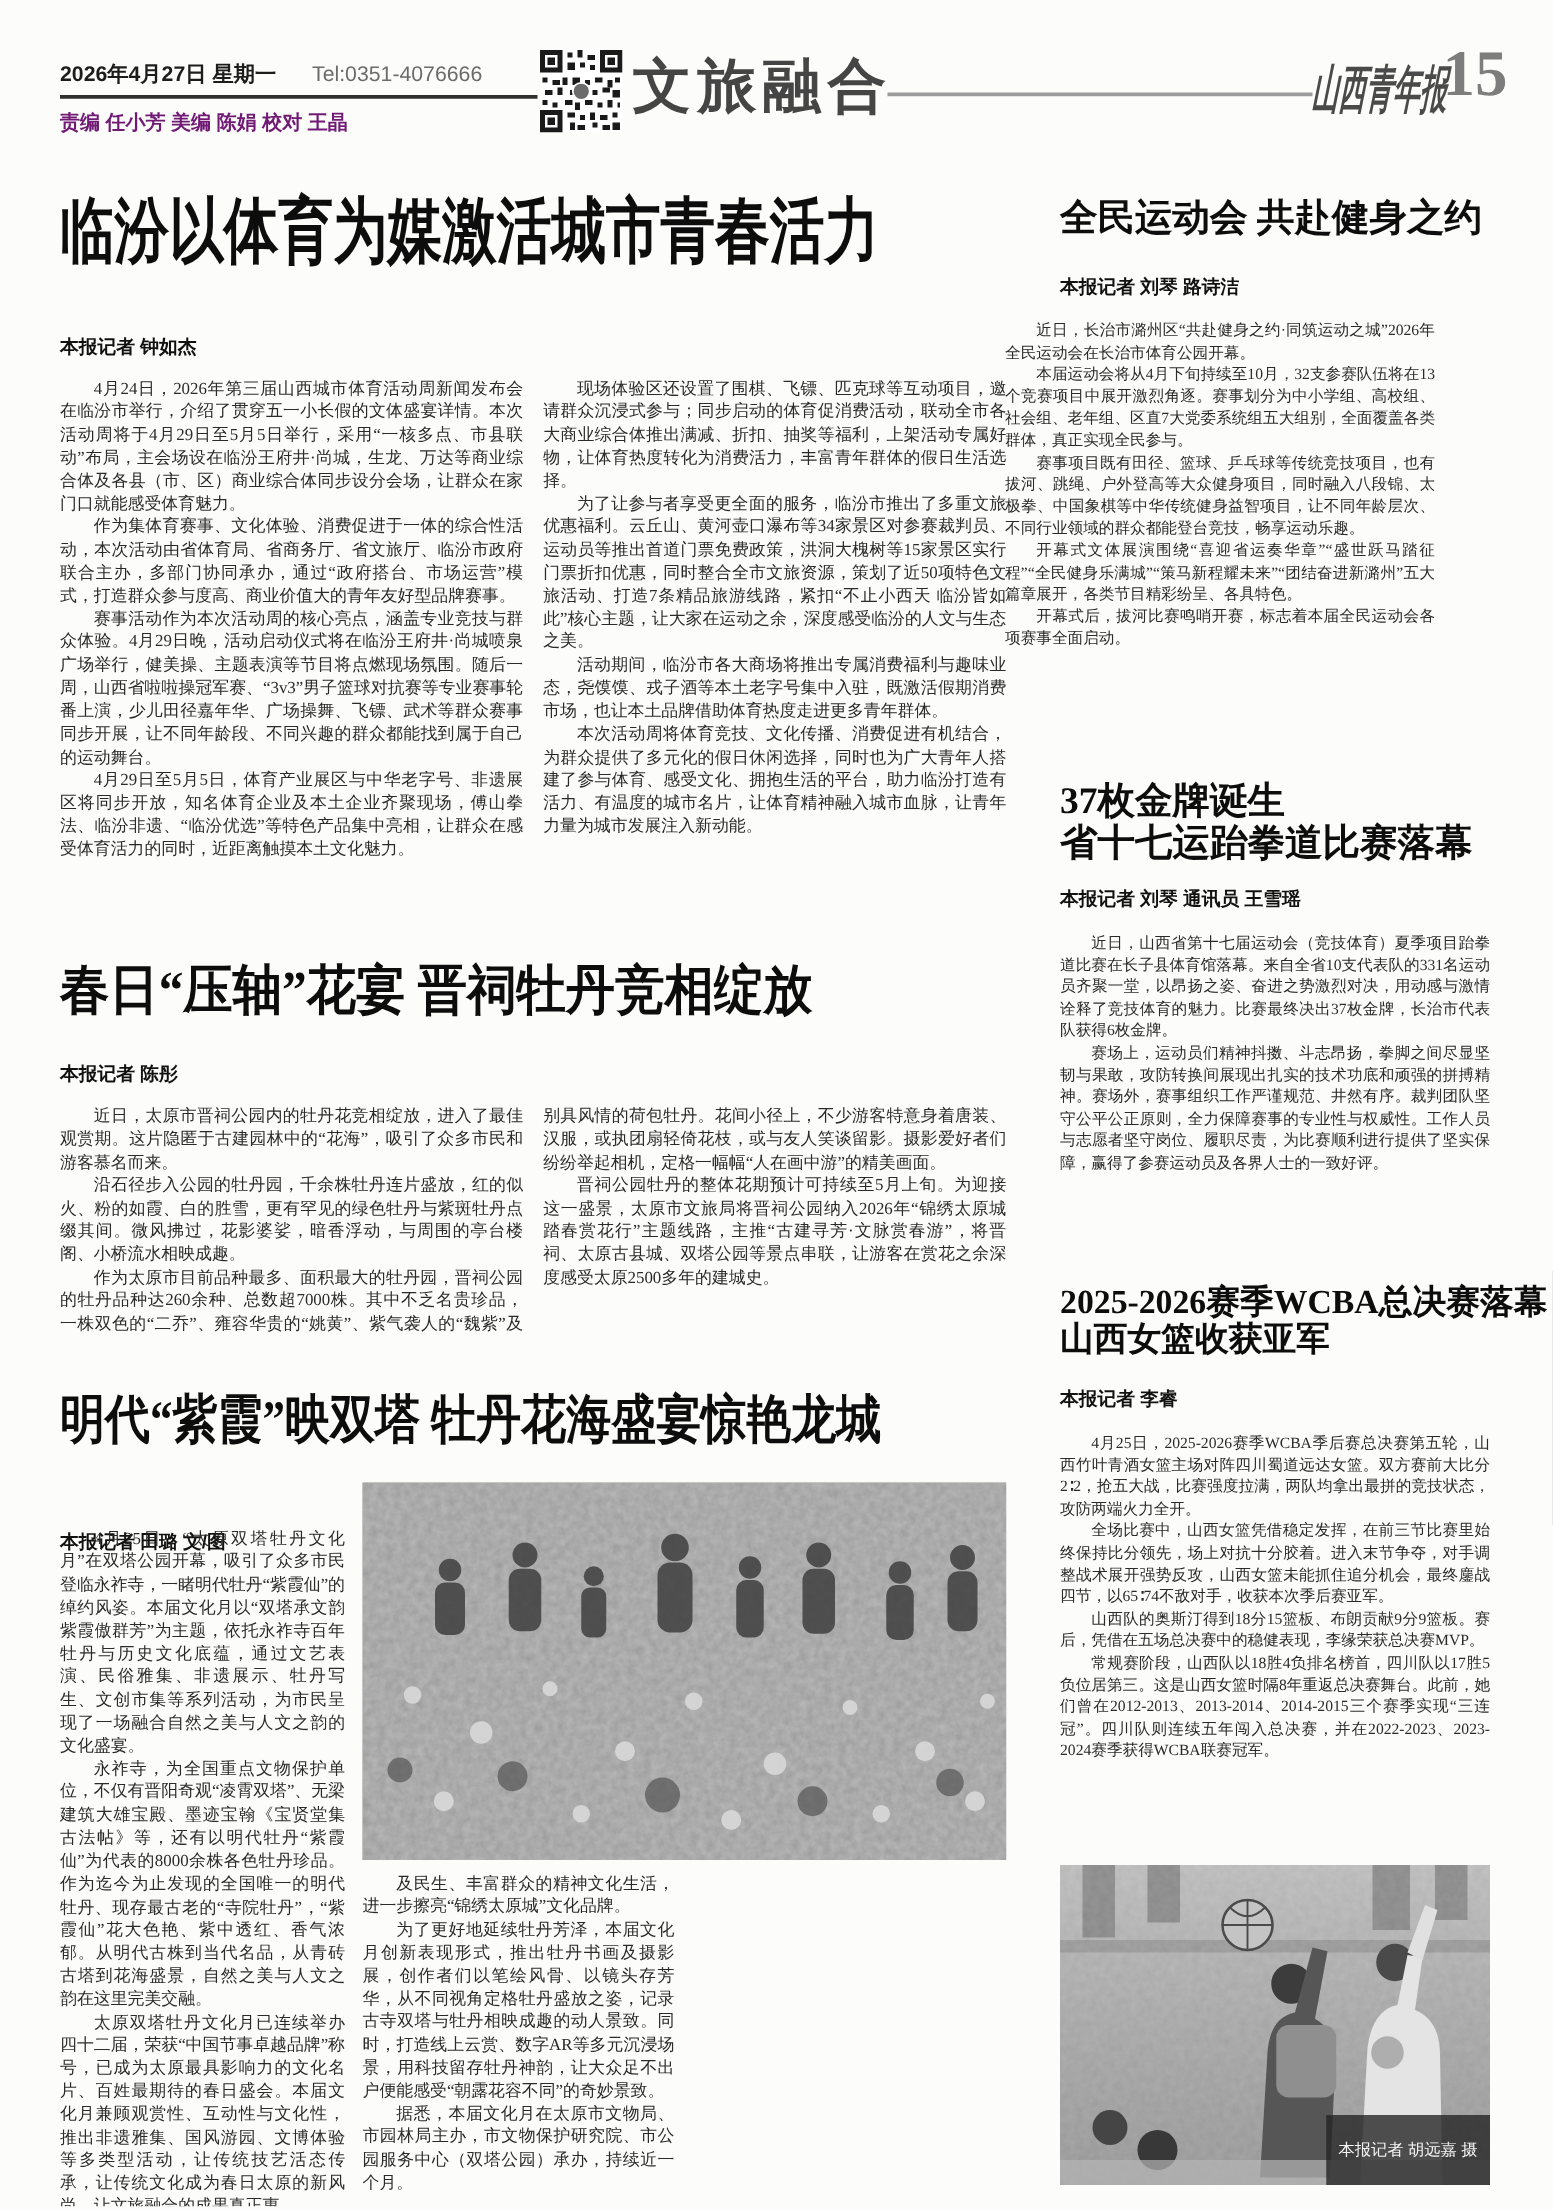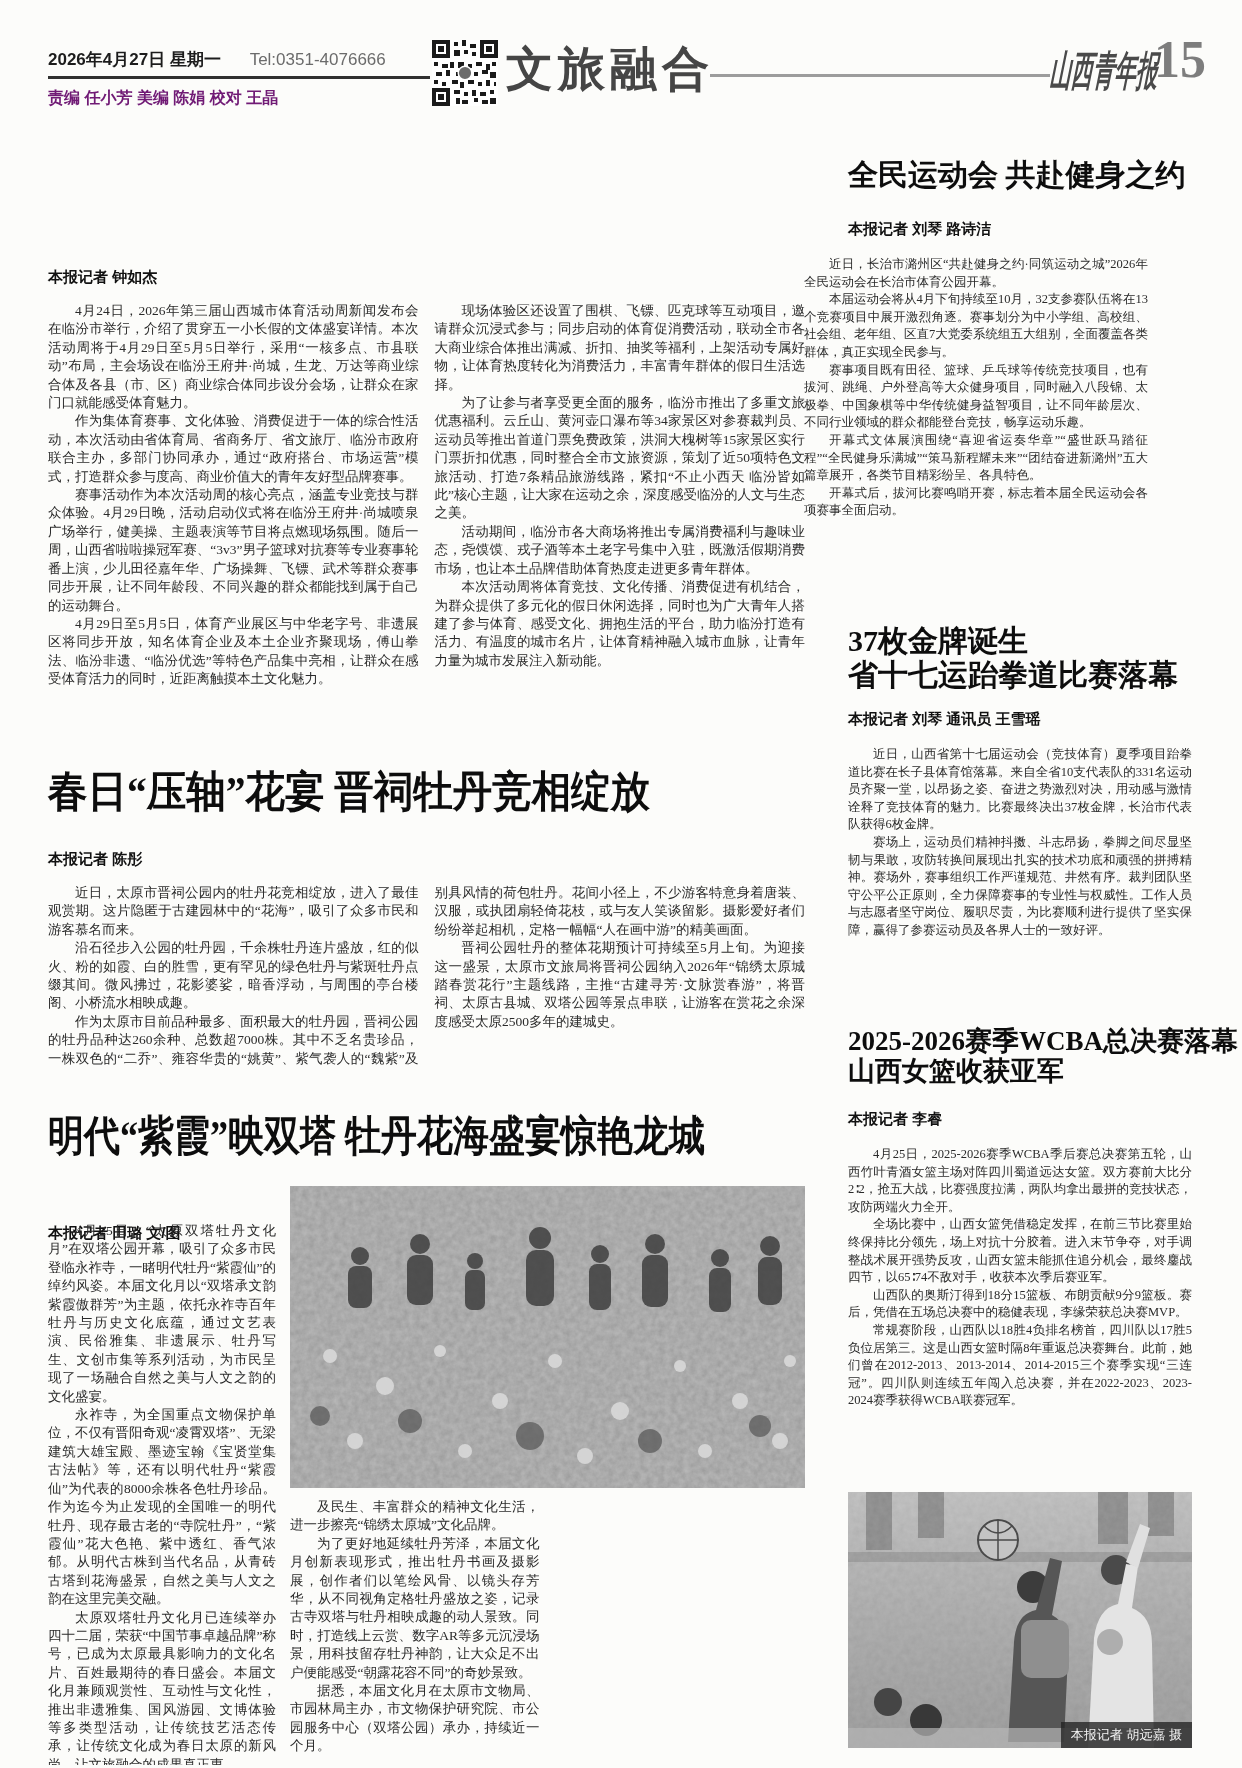--- a/index.html
+++ b/index.html
@@ -49,21 +49,21 @@
   .r1-byline{left:848px;top:220px;}
   .r1-body{left:804px;top:256px;width:344px;height:316px;}
   .r2-headline{left:848px;top:624px;font-size:30px;}
   .r2-byline{left:848px;top:710px;}
   .r2-body{left:848px;top:746px;width:344px;height:222px;}
   .r3-headline{left:848px;top:1026px;font-size:27px;}
   .r3-byline{left:848px;top:1110px;}
   .r3-body{left:848px;top:1146px;width:344px;height:338px;}
   .r-photo{left:848px;top:1492px;width:344px;height:256px;background:#9d9d9d;overflow:hidden;}
   .photo-caption{position:absolute;right:0;bottom:0;background:rgba(35,35,35,0.78);color:#f4f4f4;
-                 font-family:"Liberation Sans","DejaVu Sans",sans-serif;font-size:13px;padding:4px 10px;}
+                 font-family:"Liberation Sans","DejaVu Sans",sans-serif;font-size:13px;padding:19px 10px;}
   svg{display:block;}
 </style>
 </head>
 <body>
 
 <div class="page">
 
   <div class="abs hdr-date">
     <span class="d">2026年4月27日 星期一</span>
     <span class="tel">Tel:0351-4076666</span>
@@ -126,20 +126,23 @@
       </g>
       <circle cx="16.5" cy="16.5" r="3.4" fill="#6b6b6b" stroke="#fff" stroke-width="0.7"></circle>
     </svg>
   </div>
 
   <div class="abs section-title">文旅融合</div>
   <div class="abs hdr-rule2"></div>
   <div class="abs masthead">山西青年报</div>
   <div class="abs pagenum">15</div>
 
+  <div class="abs headline a1-headline">
+    <span class="hscale">临汾以体育为媒激活城市青春活力</span>
+  </div>
   <div class="abs byline a1-byline">本报记者 钟如杰</div>
   <div class="abs body-text cols-2 a1-body">
       <p>4月24日，2026年第三届山西城市体育活动周新闻发布会在临汾市举行，介绍了贯穿五一小长假的文体盛宴详情。本次活动周将于4月29日至5月5日举行，采用“一核多点、市县联动”布局，主会场设在临汾王府井·尚城，生龙、万达等商业综合体及各县（市、区）商业综合体同步设分会场，让群众在家门口就能感受体育魅力。</p>
       <p>作为集体育赛事、文化体验、消费促进于一体的综合性活动，本次活动由省体育局、省商务厅、省文旅厅、临汾市政府联合主办，多部门协同承办，通过“政府搭台、市场运营”模式，打造群众参与度高、商业价值大的青年友好型品牌赛事。</p>
       <p>赛事活动作为本次活动周的核心亮点，涵盖专业竞技与群众体验。4月29日晚，活动启动仪式将在临汾王府井·尚城喷泉广场举行，健美操、主题表演等节目将点燃现场氛围。随后一周，山西省啦啦操冠军赛、“3v3”男子篮球对抗赛等专业赛事轮番上演，少儿田径嘉年华、广场操舞、飞镖、武术等群众赛事同步开展，让不同年龄段、不同兴趣的群众都能找到属于自己的运动舞台。</p>
       <p>4月29日至5月5日，体育产业展区与中华老字号、非遗展区将同步开放，知名体育企业及本土企业齐聚现场，傅山拳法、临汾非遗、“临汾优选”等特色产品集中亮相，让群众在感受体育活力的同时，近距离触摸本土文化魅力。</p>
       <p>现场体验区还设置了围棋、飞镖、匹克球等互动项目，邀请群众沉浸式参与；同步启动的体育促消费活动，联动全市各大商业综合体推出满减、折扣、抽奖等福利，上架活动专属好物，让体育热度转化为消费活力，丰富青年群体的假日生活选择。</p>
       <p>为了让参与者享受更全面的服务，临汾市推出了多重文旅优惠福利。云丘山、黄河壶口瀑布等34家景区对参赛裁判员、运动员等推出首道门票免费政策，洪洞大槐树等15家景区实行门票折扣优惠，同时整合全市文旅资源，策划了近50项特色文旅活动、打造7条精品旅游线路，紧扣“不止小西天 临汾皆如此”核心主题，让大家在运动之余，深度感受临汾的人文与生态之美。</p>
       <p>活动期间，临汾市各大商场将推出专属消费福利与趣味业态，尧馍馍、戎子酒等本土老字号集中入驻，既激活假期消费市场，也让本土品牌借助体育热度走进更多青年群体。</p>
       <p>本次活动周将体育竞技、文化传播、消费促进有机结合，为群众提供了多元化的假日休闲选择，同时也为广大青年人搭建了参与体育、感受文化、拥抱生活的平台，助力临汾打造有活力、有温度的城市名片，让体育精神融入城市血脉，让青年力量为城市发展注入新动能。</p>

